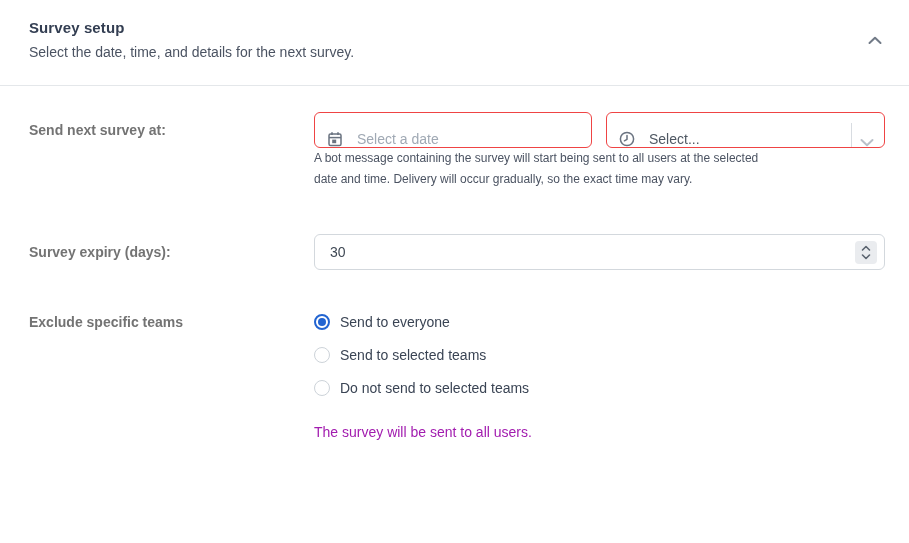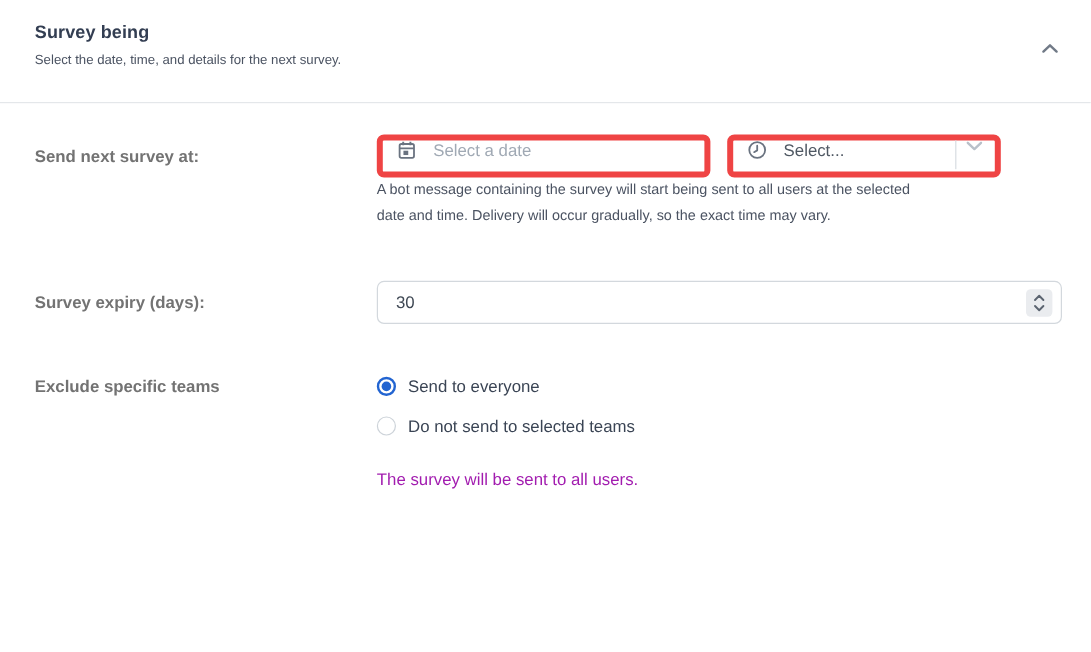--- a/index.html
+++ b/index.html
@@ -3,43 +3,43 @@
 <meta charset="utf-8">
 <style>
   * { margin:0; padding:0; box-sizing:border-box; }
   html,body { width:909px; height:543px; background:#ffffff;
     font-family:"Liberation Sans", sans-serif; overflow:hidden; }
 
   
   .panel-header { position:relative; height:86px; padding:19px 29px 0 29px;
     border-bottom:1px solid #e4e7ea; }
   .panel-title { font-size:15px; font-weight:bold; color:#333e52; letter-spacing:.1px; }
-  .panel-subtitle { font-size:11px; color:#4b5362; margin-top:8px; }
+  .panel-subtitle { font-size:14px; color:#4b5362; margin-top:8px; }
   .collapse-btn { position:absolute; top:30px; right:24px; width:20px; height:20px;
     background:none; border:none; cursor:pointer; display:flex;
     align-items:center; justify-content:center; }
 
   
   .panel-body { padding:0 24px 0 29px; }
   .form-row { display:flex; }
   .row-label { width:285px; flex:0 0 285px; font-size:14px; font-weight:bold;
     color:#737373; }
   .row-fields { flex:1; min-width:0; }
   .v-center-label { padding-top:10px; }
 
   .row-send-at { margin-top:26px; }
   .row-expiry  { margin-top:44px; }
   .row-teams   { margin-top:44px; }
 
   
   .field-line { display:flex; gap:14px; }
-  .input-box { height:36px; border:5px solid #ef4444; border-radius:6px;
-    background:#fff; display:flex; align-items:flex-start; }
+  .input-box { height:36px; border:1px solid #ef4444; border-radius:6px;
+    background:#fff; display:flex; align-items:flex-end; }
   .date-input { width:278px; padding:0 12px; }
-  .time-select { width:228px; padding:0 10px 0 12px; cursor:pointer; }
+  .time-select { width:279px; padding:0 10px 0 12px; cursor:pointer; }
   .field-icon { display:flex; align-items:center; flex:0 0 auto; }
   .placeholder-text { font-size:14px; color:#a0a9b4; margin-left:14px; flex:1; }
   .select-value { font-size:14px; color:#4f5863; margin-left:14px; flex:1; }
   .select-divider { width:1px; height:24px; background:#d8dce1; margin-right:8px; }
 
   .number-input-wrap { position:relative; width:571px; }
   .number-input { width:100%; height:36px; border:1px solid #d3d8dd; border-radius:6px;
     padding:0 40px 0 15px; font-size:14px; color:#3f4854;
     font-family:"Liberation Sans", sans-serif; outline:none; }
   .stepper { position:absolute; right:8px; top:7px; width:22px; height:23px;
@@ -60,21 +60,21 @@
     width:8px; height:8px; border-radius:50%; background:#2264d1; }
   .radio-label { font-size:14px; color:#3a4454; margin-left:10px; }
   .teams-note { font-size:14px; color:#a21caf; margin-top:24px; }
 
   svg { display:block; }
 </style>
 </head>
 <body>
 
 <div class="panel-header">
-  <div class="panel-title">Survey being</div>
+  <div class="panel-title">Survey setup</div>
   <div class="panel-subtitle">Select the date, time, and details for the next survey.</div>
   <button class="collapse-btn">
     <span>
       <svg width="14" height="9" viewBox="0 0 14 9">
         <polyline points="1.5,7 7,1.8 12.5,7" fill="none" stroke="#717a87" stroke-width="2" stroke-linecap="round" stroke-linejoin="round"></polyline>
       </svg>
     </span>
   </button>
 </div>
 
@@ -139,20 +139,24 @@
   <div class="form-row row-teams">
     <div class="row-label">Exclude specific teams</div>
     <div class="row-fields">
       <div class="radio-group">
         <div class="radio-row">
           <span class="radio-circle checked"></span>
           <span class="radio-label">Send to everyone</span>
         </div>
         <div class="radio-row">
           <span class="radio-circle"></span>
+          <span class="radio-label">Send to selected teams</span>
+        </div>
+        <div class="radio-row">
+          <span class="radio-circle"></span>
           <span class="radio-label">Do not send to selected teams</span>
         </div>
       </div>
       <div class="teams-note">The survey will be sent to all users.</div>
     </div>
   </div>
 
 </div>
 
 </body></html>

